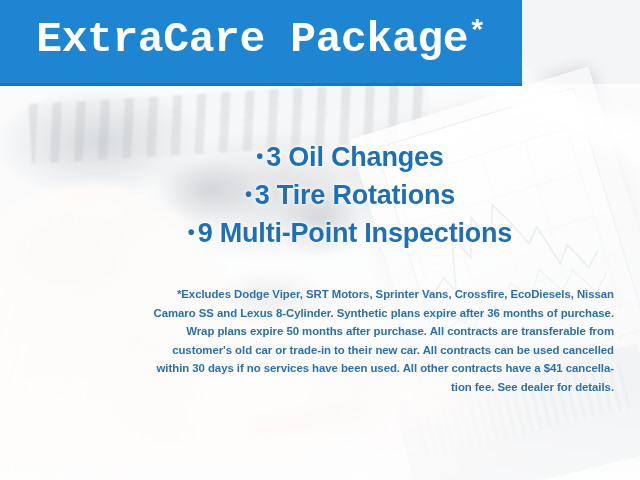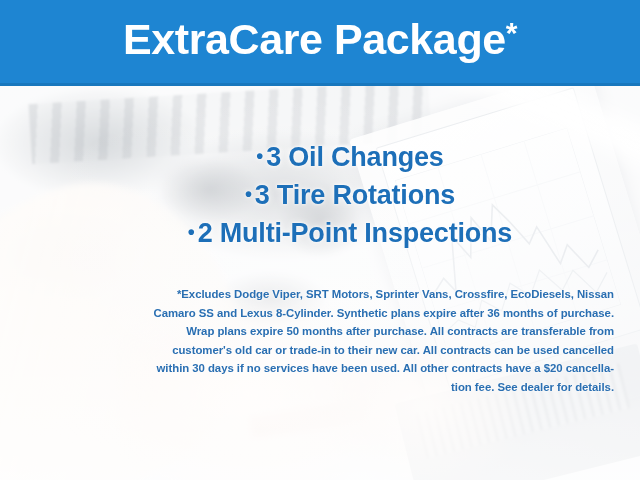--- a/index.html
+++ b/index.html
@@ -166,28 +166,29 @@
     position: absolute;
     left: 0; top: 84px;
     width: 640px; height: 396px;
     background: radial-gradient(ellipse 420px 230px at 300px 180px, rgba(255,255,255,0.30), rgba(255,255,255,0) 75%);
   }
 
   
   .header {
     position: absolute;
     left: 0; top: 0;
-    width: 640px;
+    width: 522px;
     height: 86px;
     background: #1e85d2;
     border-bottom: 3px solid #1877bd;
     box-sizing: border-box;
     display: flex;
     align-items: center;
     justify-content: center;
+    font-family: Liberation Mono, monospace;
   }
   .header-title {
     color: #ffffff;
     font-size: 43px;
     font-weight: bold;
     letter-spacing: -0.4px;
     line-height: 1;
     margin: 0;
     padding-bottom: 4px;
     white-space: nowrap;
@@ -267,25 +268,25 @@
   <div class="wash"></div>
   <div class="wash2"></div>
 
   <div class="header">
     <h1 class="header-title"><span>ExtraCare Package</span><span class="star">*</span></h1>
   </div>
 
   <div class="bullets">
     <div class="bullet-line"><span class="dot">•</span><span>3 Oil Changes</span></div>
     <div class="bullet-line"><span class="dot">•</span><span>3 Tire Rotations</span></div>
-    <div class="bullet-line"><span class="dot">•</span><span>2 Multi-Point Inspections</span></div>
+    <div class="bullet-line"><span class="dot">•</span><span>9 Multi-Point Inspections</span></div>
   </div>
 
   <div class="fineprint">
     <span class="fp-line">*Excludes Dodge Viper, SRT Motors, Sprinter Vans, Crossfire, EcoDiesels, Nissan</span>
     <span class="fp-line">Camaro SS and Lexus 8-Cylinder. Synthetic plans expire after 36 months of purchase.</span>
     <span class="fp-line">Wrap plans expire 50 months after purchase. All contracts are transferable from</span>
     <span class="fp-line">customer's old car or trade-in to their new car. All contracts can be used cancelled</span>
-    <span class="fp-line">within 30 days if no services have been used. All other contracts have a $20 cancella-</span>
+    <span class="fp-line">within 30 days if no services have been used. All other contracts have a $41 cancella-</span>
     <span class="fp-line">tion fee. See dealer for details.</span>
   </div>
 
 </div>
 
 </body></html>

